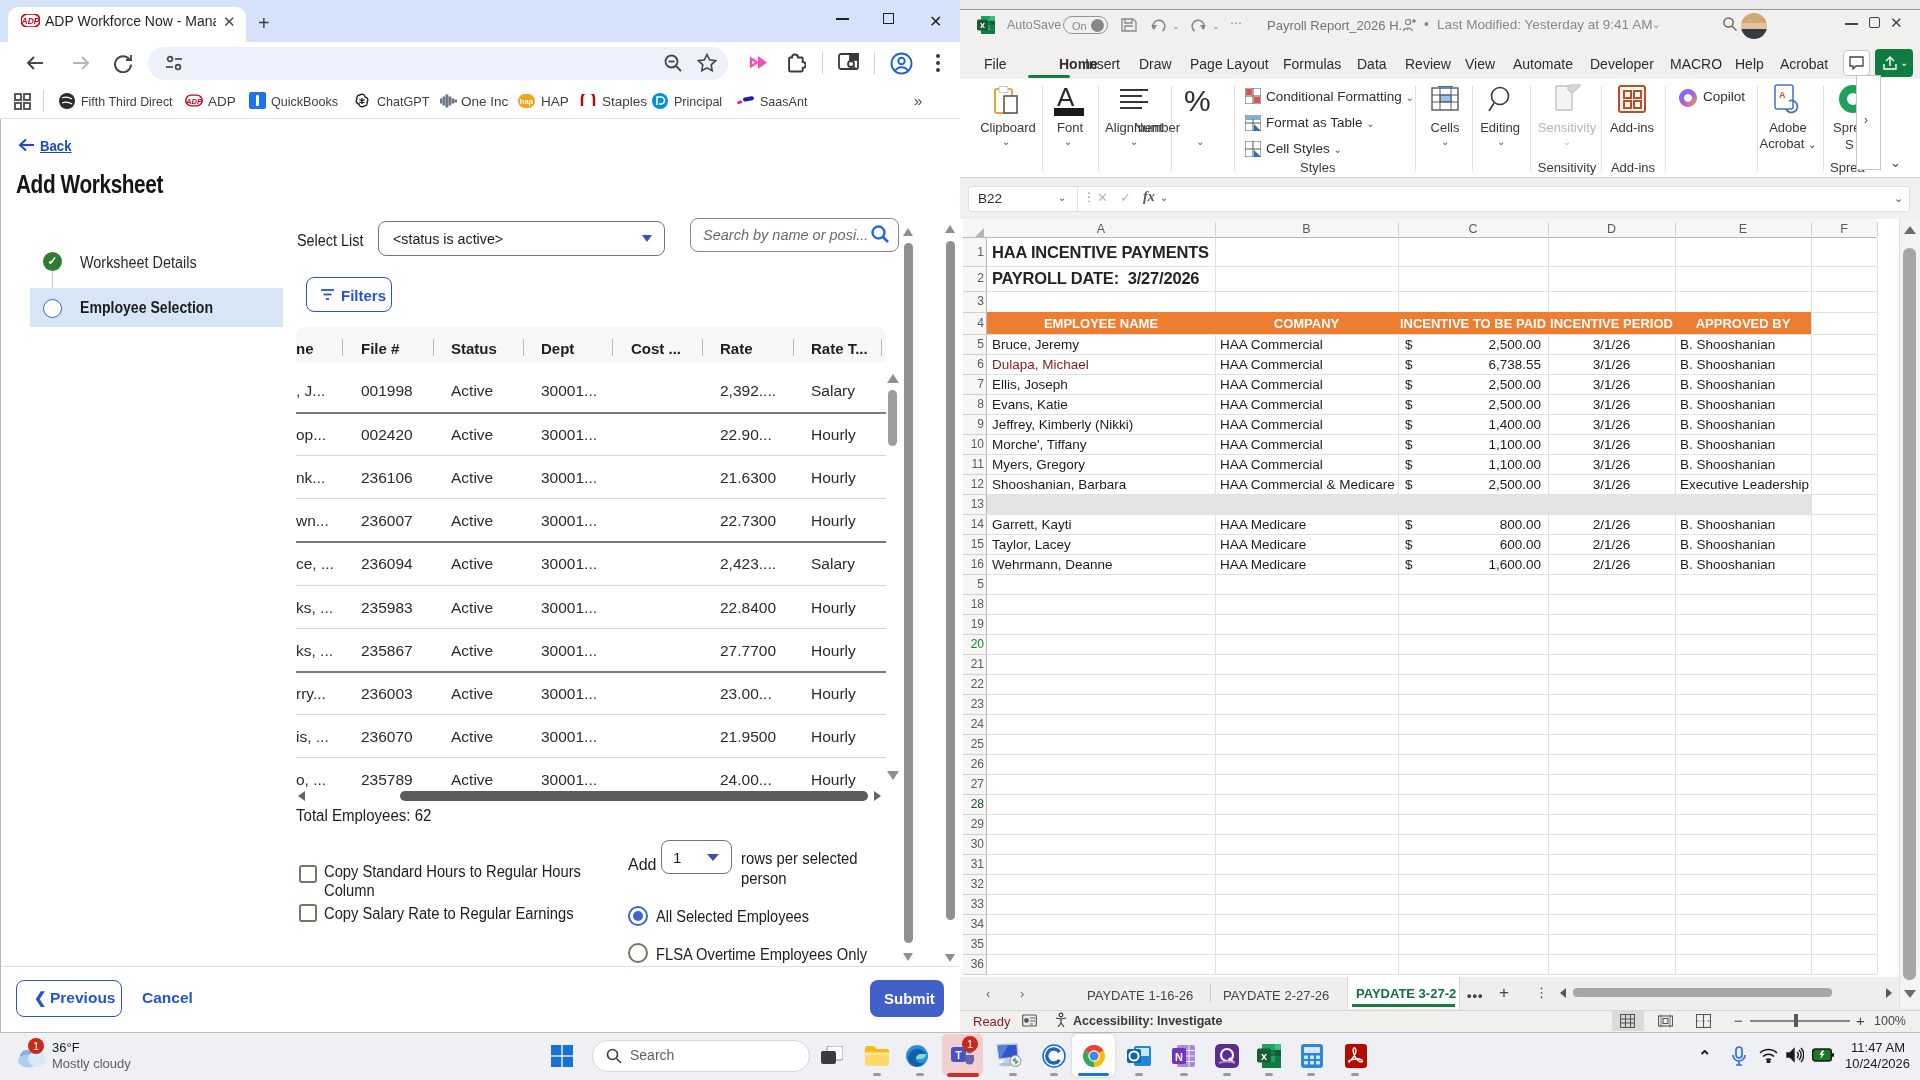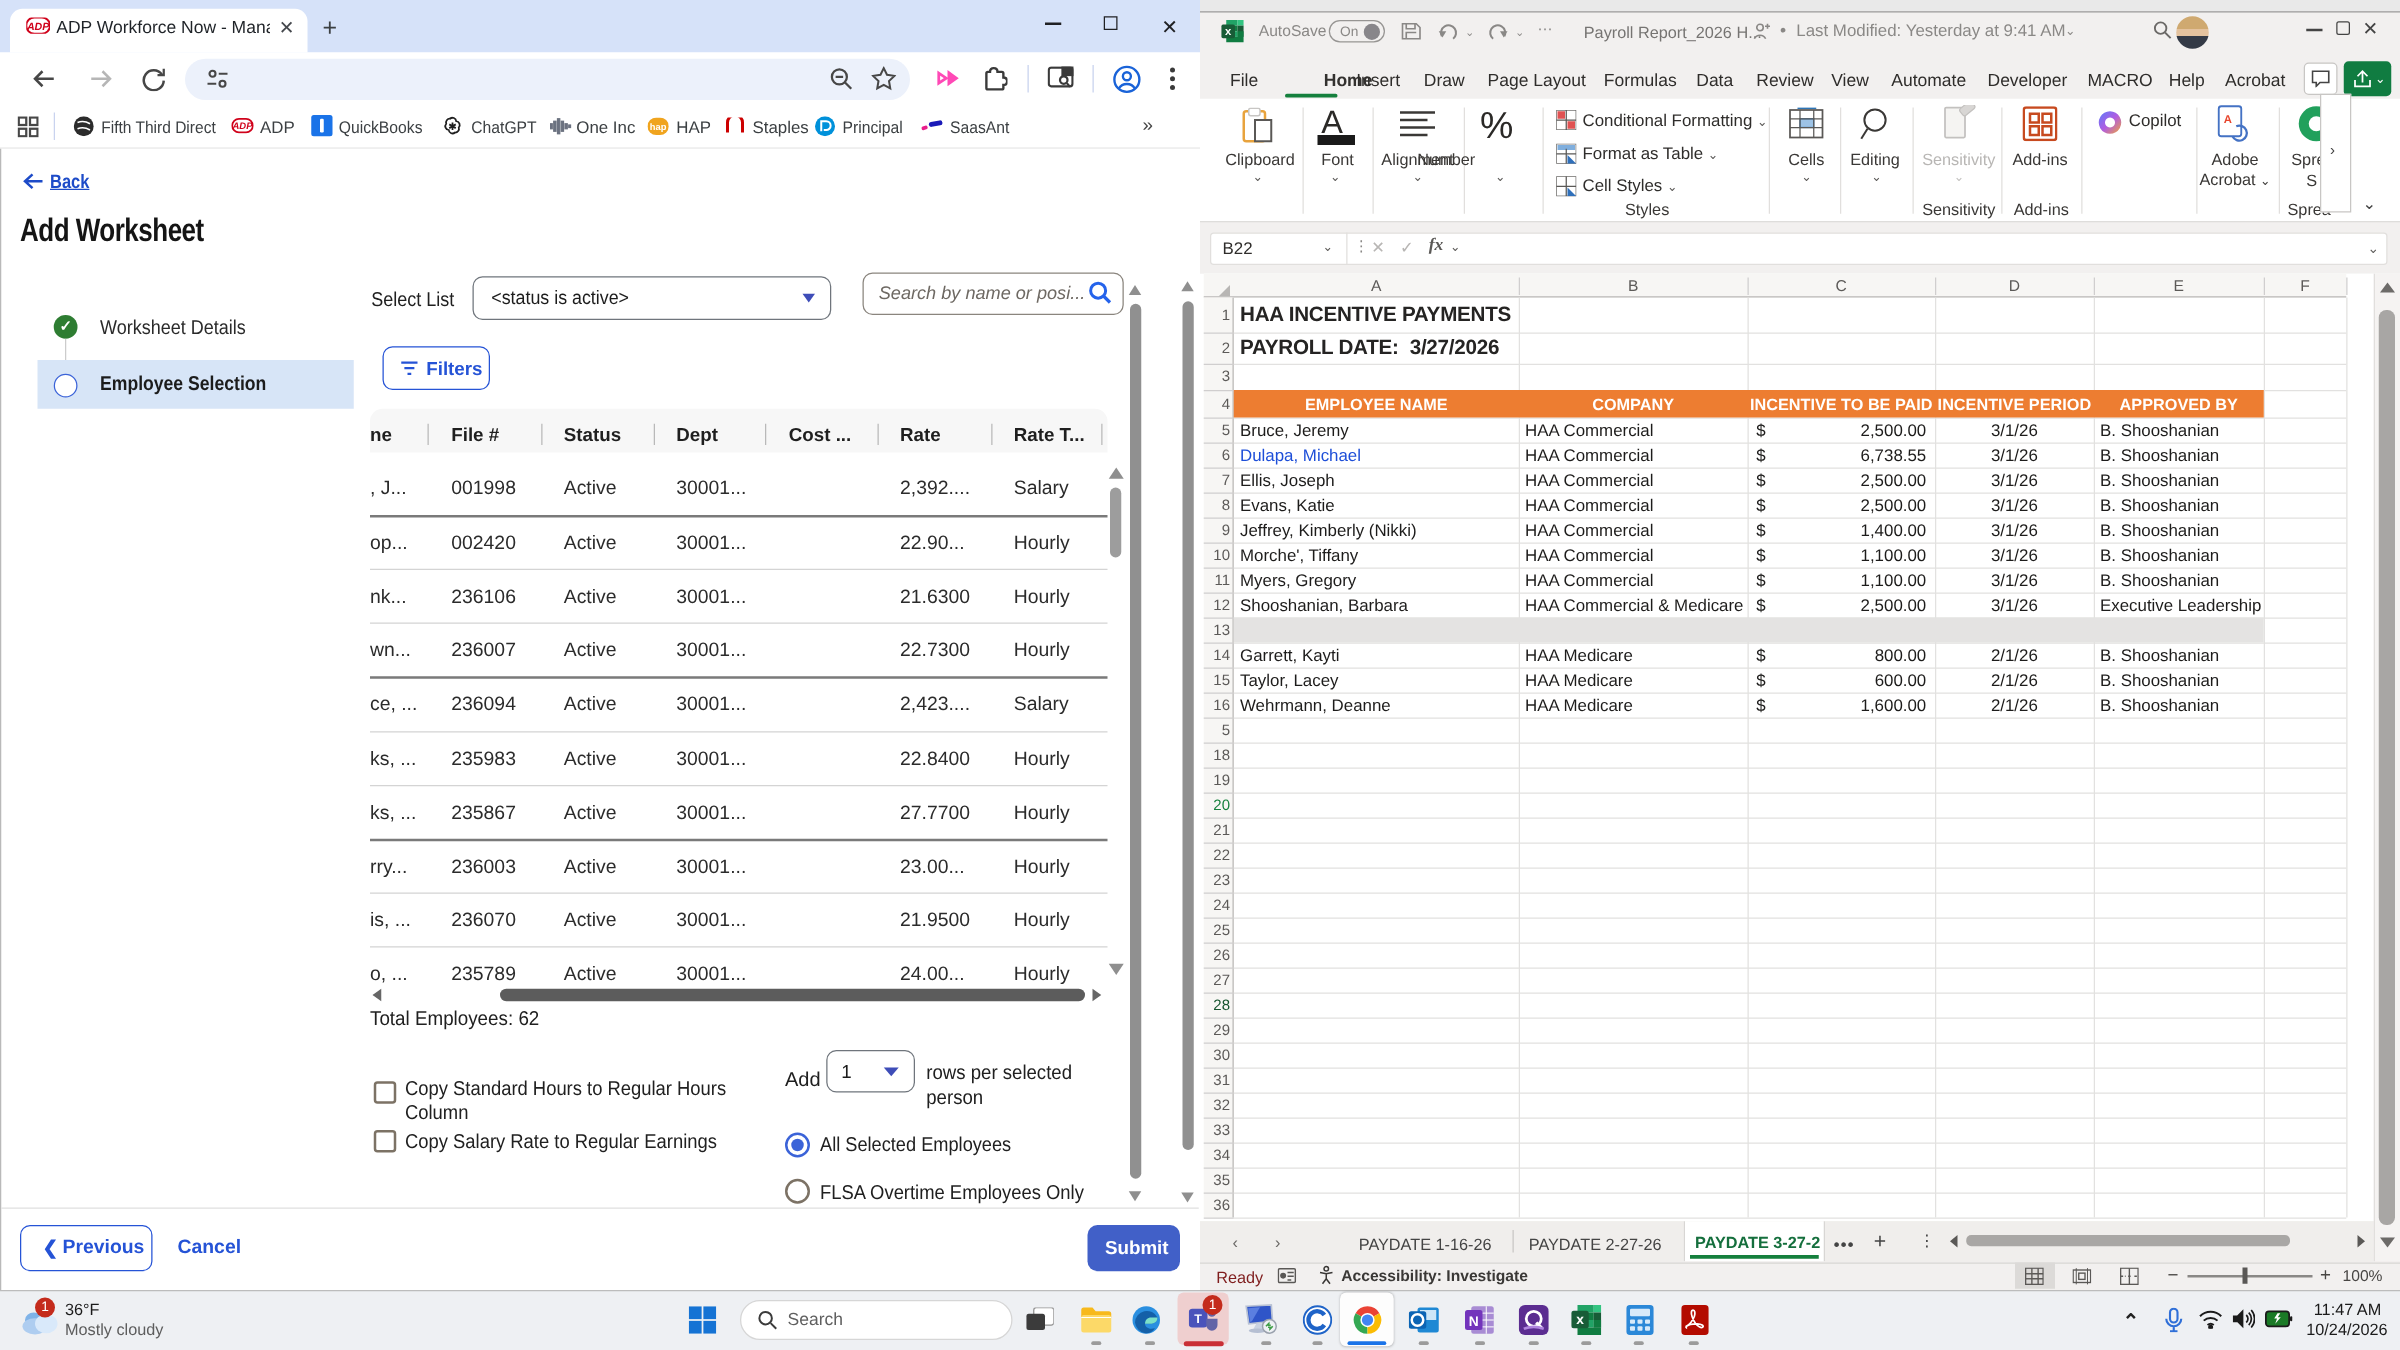--- a/index.html
+++ b/index.html
@@ -689,21 +689,21 @@
     <div class="abs" style="left:1675px;top:316px;width:136px;text-align:center;font-size:13px;font-weight:bold;color:#fff;">APPROVED BY</div>
     <div class="abs" style="left:987px;top:494px;width:824px;height:20px;background:#e4e3e2;"></div>
     <div class="abs" style="left:992px;top:243px;font-size:16.5px;font-weight:bold;color:#252423;letter-spacing:-0.2px;">HAA INCENTIVE PAYMENTS</div>
     <div class="abs" style="left:992px;top:269px;font-size:16.5px;font-weight:bold;color:#252423;letter-spacing:-0.2px;">PAYROLL DATE:&nbsp; 3/27/2026</div>
     <div class="abs" style="left:992px;top:337px;font-size:13.5px;color:#1d1c1b;white-space:nowrap;">Bruce, Jeremy</div>
     <div class="abs" style="left:1220px;top:337px;font-size:13.5px;color:#1d1c1b;white-space:nowrap;">HAA Commercial</div>
     <div class="abs" style="left:1405px;top:337px;font-size:13.5px;color:#1d1c1b;">$</div>
     <div class="abs" style="left:1420px;top:337px;width:121px;text-align:right;font-size:13.5px;color:#1d1c1b;">2,500.00</div>
     <div class="abs" style="left:1548px;top:337px;width:127px;text-align:center;font-size:13.5px;color:#1d1c1b;">3/1/26</div>
     <div class="abs" style="left:1680px;top:337px;font-size:13.5px;color:#1d1c1b;white-space:nowrap;">B. Shooshanian</div>
-    <div class="abs" style="left:992px;top:357px;font-size:13.5px;color:#1d4ed8;white-space:nowrap;">Dulapa, Michael</div>
+    <div class="abs" style="left:992px;top:357px;font-size:13.5px;color:#7f1d1d;white-space:nowrap;">Dulapa, Michael</div>
     <div class="abs" style="left:1220px;top:357px;font-size:13.5px;color:#1d1c1b;white-space:nowrap;">HAA Commercial</div>
     <div class="abs" style="left:1405px;top:357px;font-size:13.5px;color:#1d1c1b;">$</div>
     <div class="abs" style="left:1420px;top:357px;width:121px;text-align:right;font-size:13.5px;color:#1d1c1b;">6,738.55</div>
     <div class="abs" style="left:1548px;top:357px;width:127px;text-align:center;font-size:13.5px;color:#1d1c1b;">3/1/26</div>
     <div class="abs" style="left:1680px;top:357px;font-size:13.5px;color:#1d1c1b;white-space:nowrap;">B. Shooshanian</div>
     <div class="abs" style="left:992px;top:377px;font-size:13.5px;color:#1d1c1b;white-space:nowrap;">Ellis, Joseph</div>
     <div class="abs" style="left:1220px;top:377px;font-size:13.5px;color:#1d1c1b;white-space:nowrap;">HAA Commercial</div>
     <div class="abs" style="left:1405px;top:377px;font-size:13.5px;color:#1d1c1b;">$</div>
     <div class="abs" style="left:1420px;top:377px;width:121px;text-align:right;font-size:13.5px;color:#1d1c1b;">2,500.00</div>
     <div class="abs" style="left:1548px;top:377px;width:127px;text-align:center;font-size:13.5px;color:#1d1c1b;">3/1/26</div>

